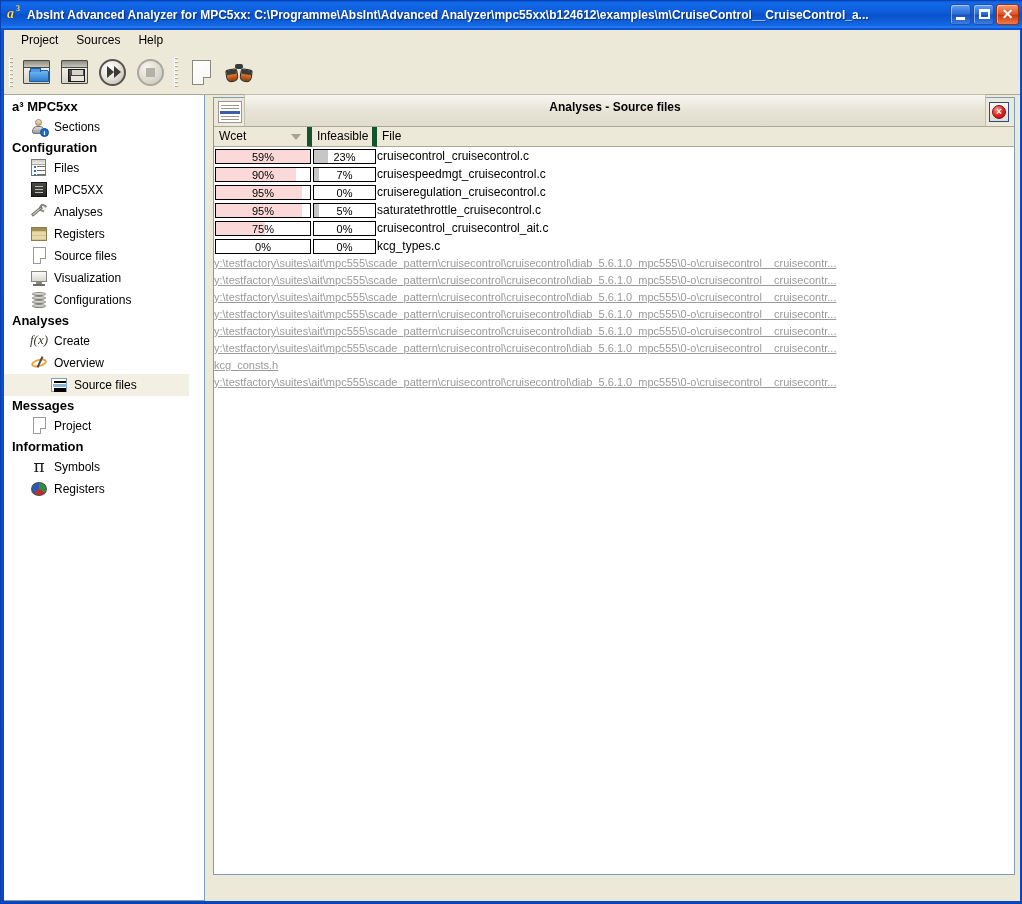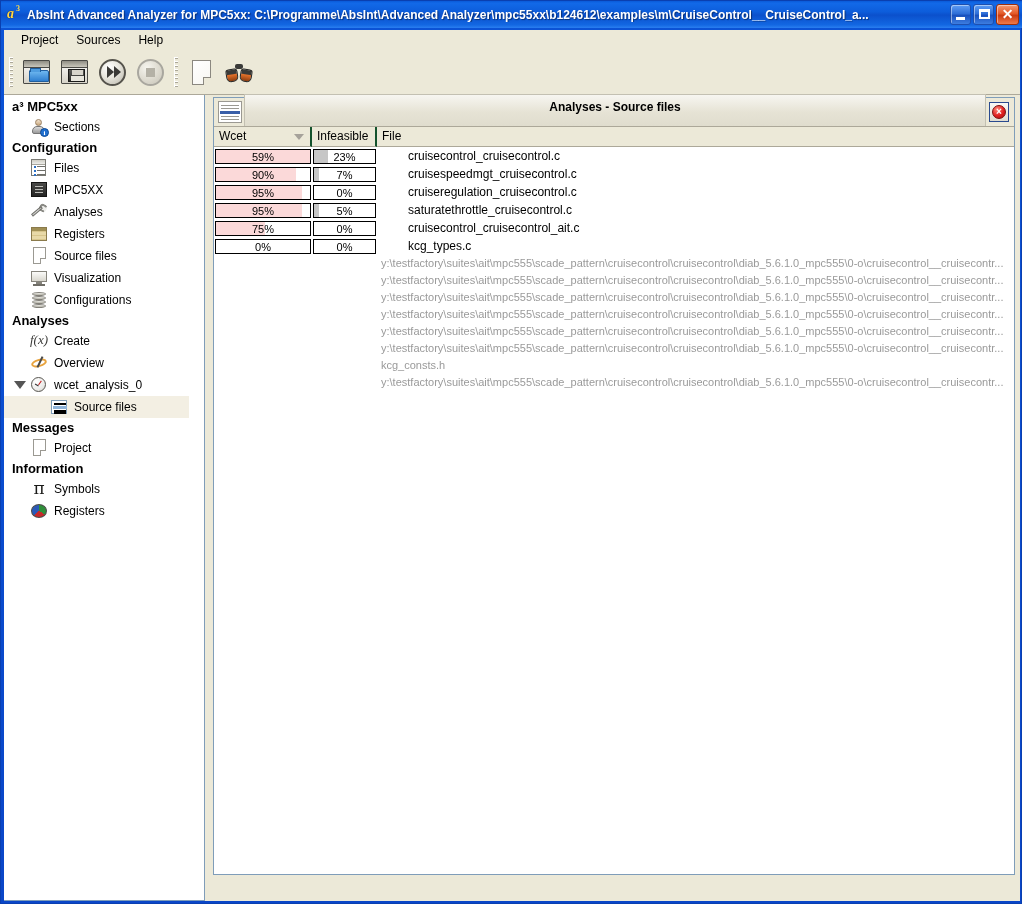--- a/index.html
+++ b/index.html
@@ -484,21 +484,21 @@
     position: absolute; left: 0; top: 28px; right: 0; bottom: 0;
     background: #fff;
     border-top: 1px solid #aca899;
     overflow: hidden;
   }
   .thead { display: flex; height: 20px; background: #ece9d8; }
   .th {
     font: 12px "Liberation Sans", sans-serif;
     color: #000;
     padding: 2px 0 0 5px;
-    border-right: 2px solid #14532d;
+    border-right: 5px solid #14532d;
     border-bottom: 1px solid #aca899;
     background: #ece9d8;
     position: relative;
     cursor: default;
     white-space: nowrap;
   }
   .th.c-wcet { width: 98px; }
   .th.c-inf  { width: 65px; }
   .th.c-file { flex: 1 1 auto; border-right: none; }
   .sort-arrow {
@@ -528,30 +528,30 @@
     position: relative;
     font: 11px "Liberation Sans", sans-serif;
     color: #000;
     text-align: center;
     line-height: 14px;
   }
   .cell-file {
     flex: 1 1 auto;
     font: 12px "Liberation Sans", sans-serif;
     color: #000;
-    padding-left: 19px;
-    white-space: nowrap; overflow: hidden; margin-left: 12px;
+    padding-left: 0;
+    white-space: nowrap; overflow: hidden;
   }
   .path-row {
     height: 17px;
     font: 11px "Liberation Sans", sans-serif;
     color: #9a9a9a;
-    padding-left: 167px;
     white-space: nowrap; overflow: hidden;
     line-height: 17px;
+    text-decoration: underline;
   }
 </style>
 </head>
 <body>
 
 <div id="app">
   <div class="win-frame">
 
     <div class="titlebar">
       <div class="app-logo">
@@ -711,31 +711,20 @@
           </div>
 
           <div class="tree-item">
             <span class="ti ti-over">
               <span class="ring"></span>
                 <span class="needle"></span>
             </span>
             <span class="lbl">Overview</span>
           </div>
 
-          <div class="tree-row-wrap">
-            <span class="tree-arrow" style="top:7px"></span>
-            <div class="tree-item">
-              <span class="ti ti-clock">
-                <span class="face"></span>
-                  <span class="h1"></span>
-                  <span class="h2"></span>
-              </span>
-              <span class="lbl">wcet_analysis_0</span>
-            </div>
-          </div>
 
           <div class="tree-item lvl2 selected">
             <span class="ti">
               <span class="ti-list">
                 <span class="bar" style="top:2px"></span>
                 <span class="barhl" style="top:5px"></span>
                 <span class="bar" style="top:9px"></span>
                 <span class="bar" style="top:11px"></span>
               </span>
             </span>

